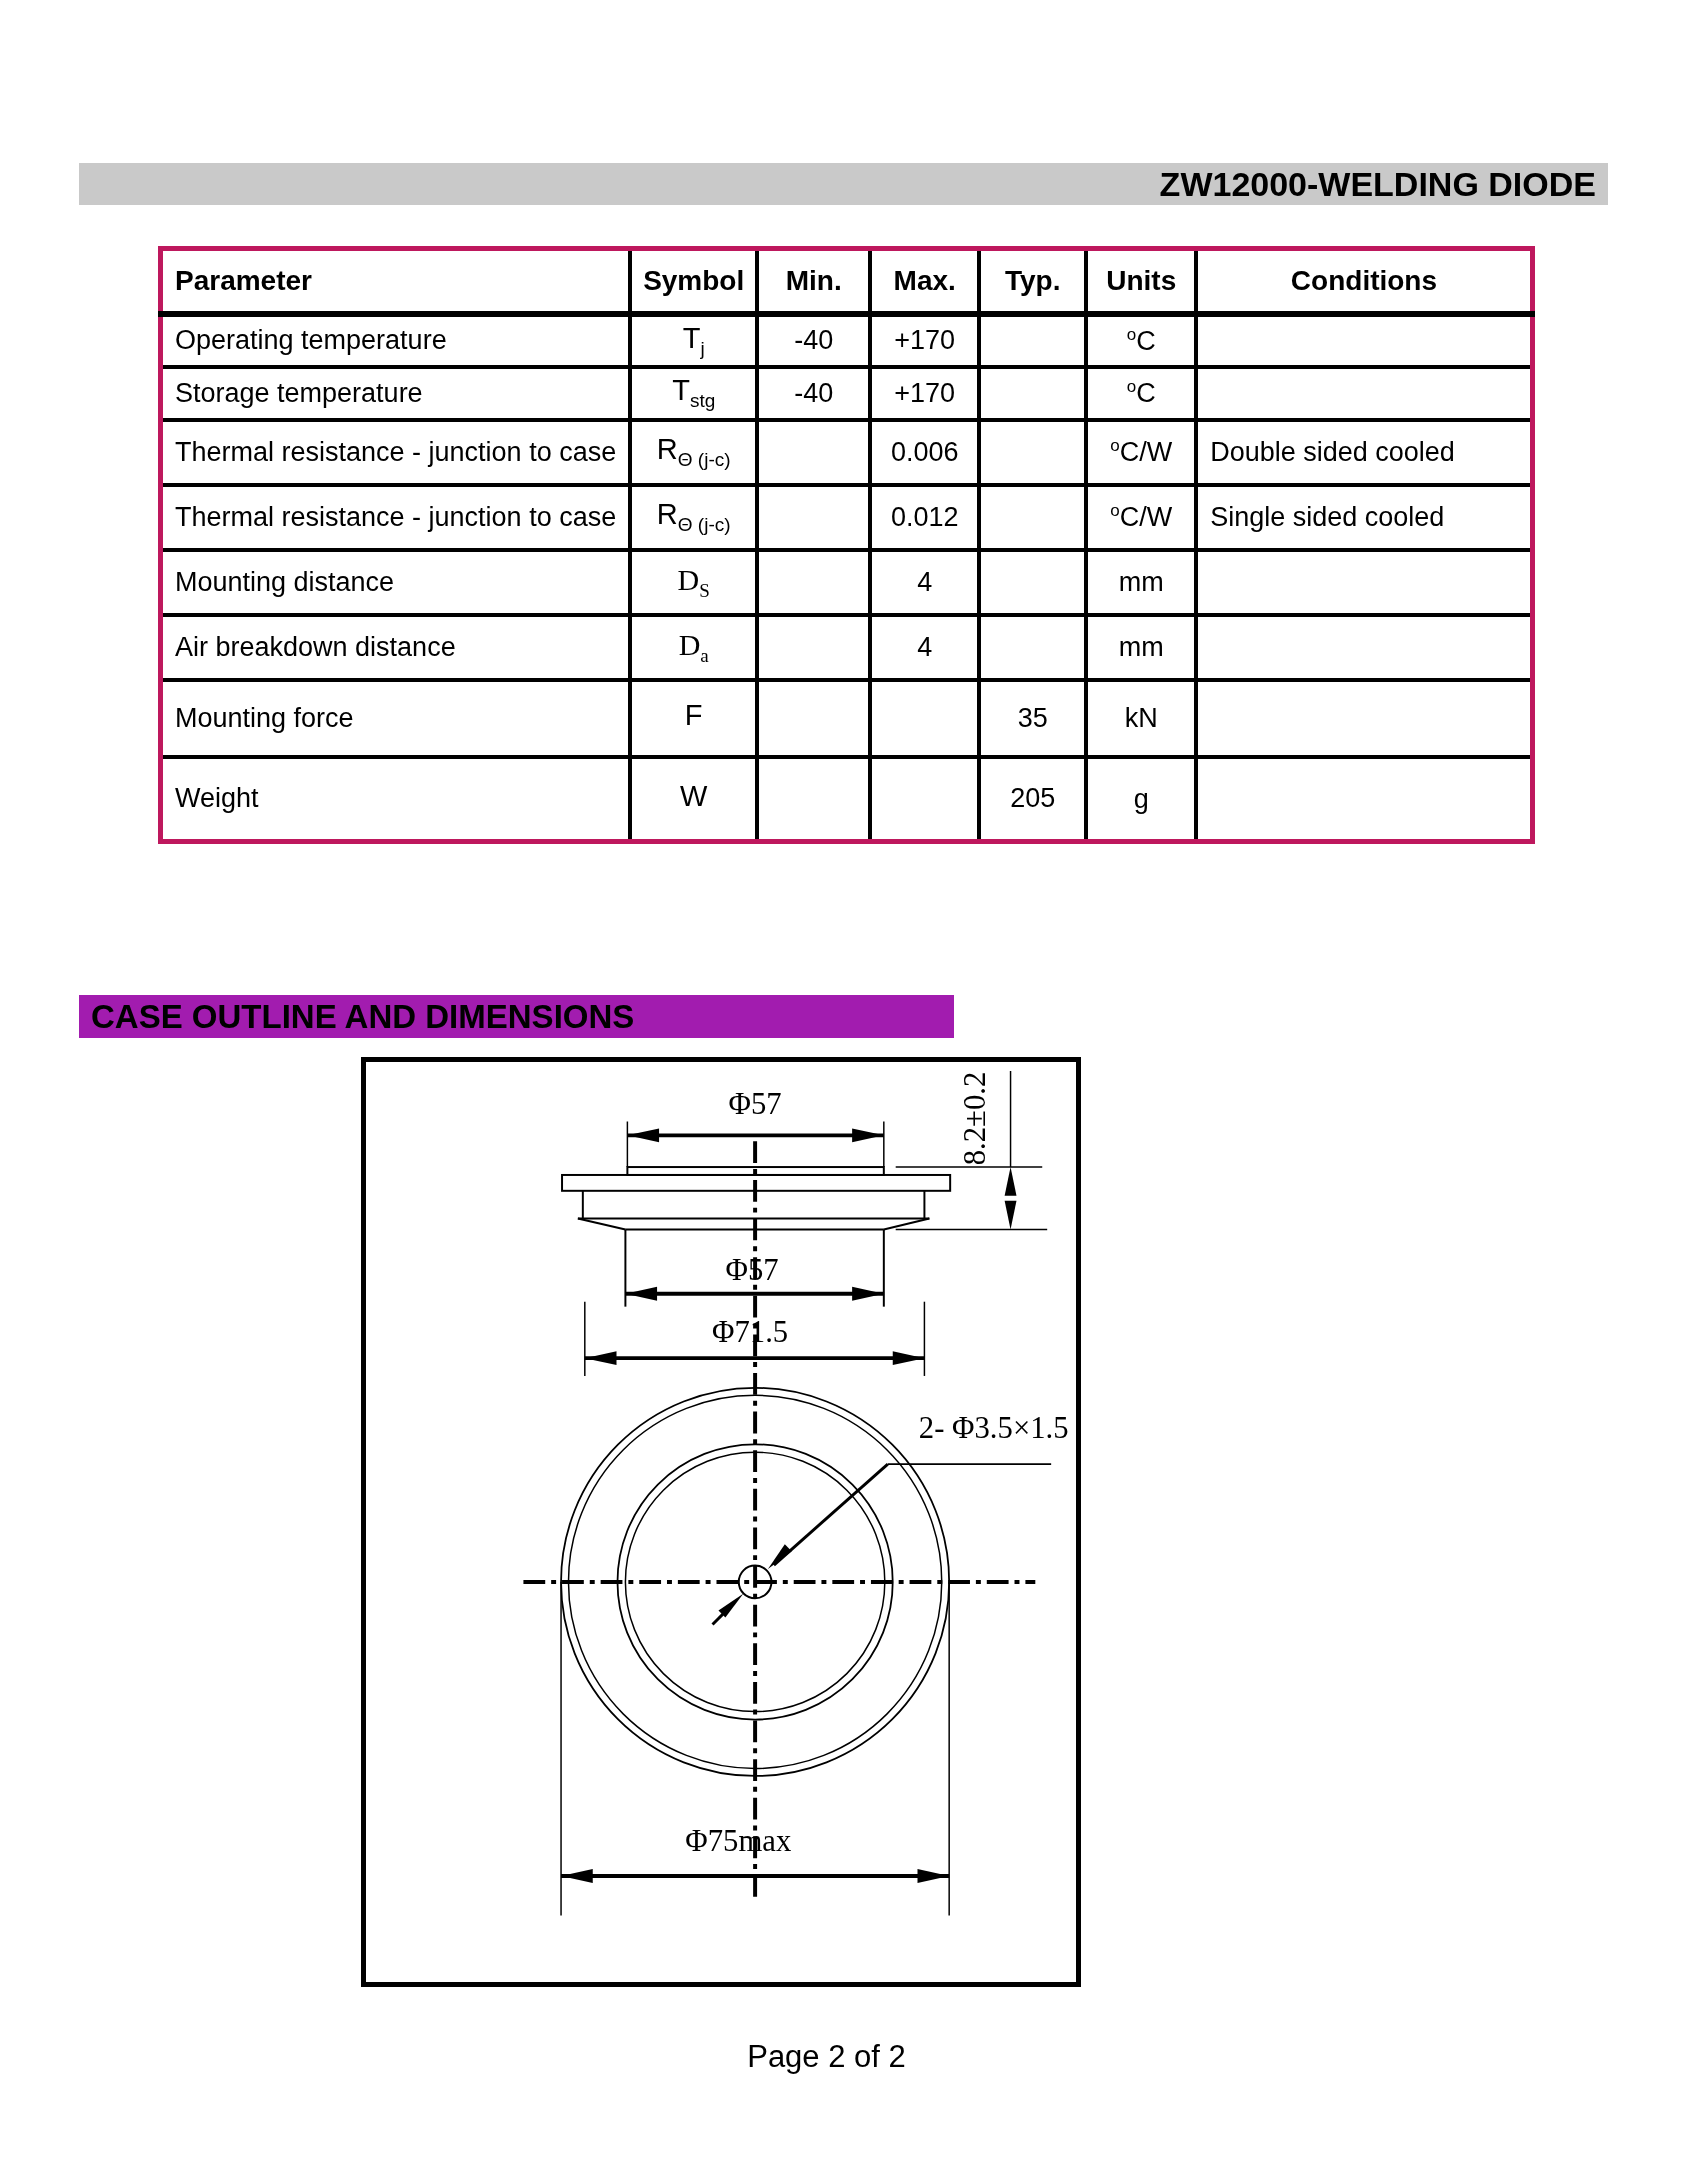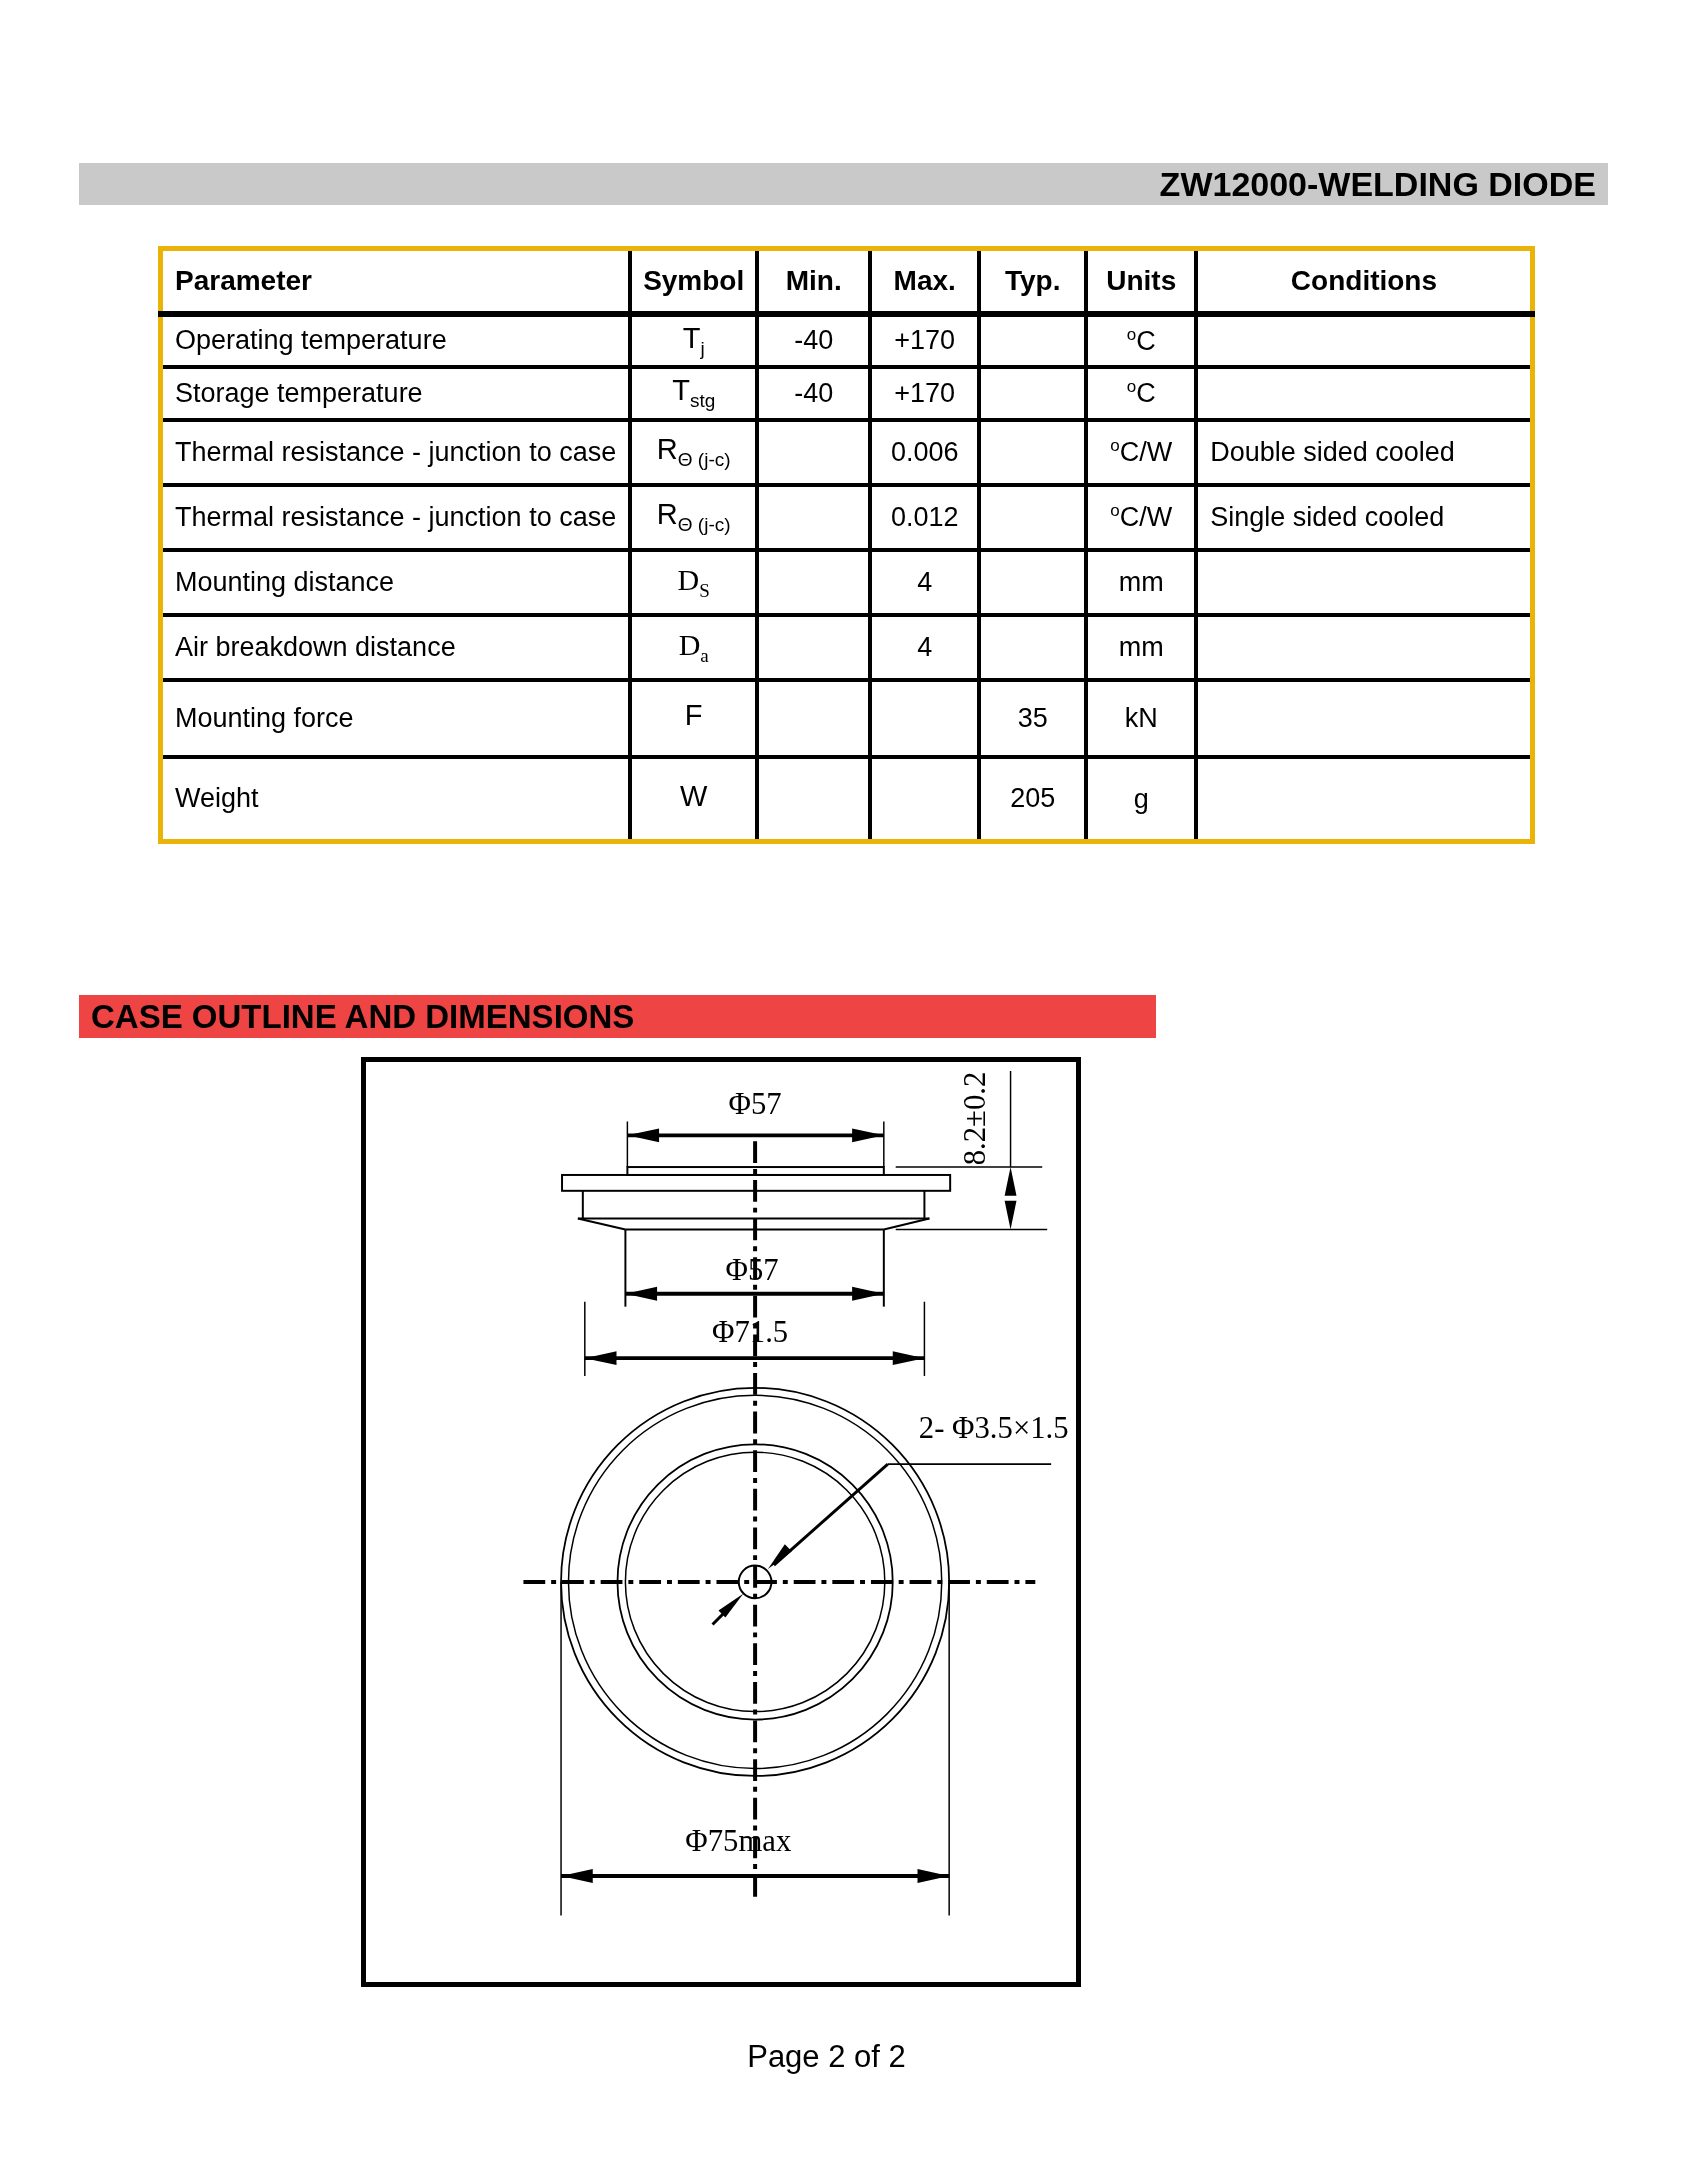--- a/index.html
+++ b/index.html
@@ -14,30 +14,30 @@
   .ptable{position:absolute;left:158px;top:246px;border-collapse:collapse;table-layout:fixed;}
   .ptable td,.ptable th{border:4px solid #000;padding:0 12px;font-size:27px;vertical-align:middle;
         overflow:hidden;white-space:nowrap;}
   .ptable tr.hdr th{border-bottom:6px solid #000;font-size:28px;font-weight:bold;height:50px;}
   .ptable .c{text-align:center;padding:0 4px;}
   .ptable .l{text-align:left;}
   .ptable tr{height:65px;}
   .ptable tr.h54{height:53px;}
   .ptable tr.h78{height:77px;}
   .ptable tr.h86{height:85px;}
-  .ptable{border:5px solid #eab308;}
+  .ptable{border:5px solid #be185d;}
   .sym{font-size:29px;}
   .sym sub{font-size:19px;}
   .symserif{font-family:"Liberation Serif",serif;font-size:30px;margin-top:42px;}
   .symserif sub{font-size:19px;}
   .unit sup{font-size:17px;vertical-align:super;}
 
   .footnote{position:absolute;top:925px;right:127px;font-size:27px;}
 
-  .section-bar{position:absolute;left:79px;top:995px;width:1077px;height:43px;background:#ef4444;}
+  .section-bar{position:absolute;left:79px;top:995px;width:875px;height:43px;background:#a21caf;}
   .section-bar .t{position:absolute;left:12px;top:0;line-height:43px;font-size:33px;font-weight:bold;}
 
   
   .draw-box{position:absolute;left:361px;top:1057px;width:720px;height:930px;
             box-sizing:border-box;border:5px solid #000;background:#fff;}
   .draw-box svg{position:absolute;left:0;top:0;width:800px;height:920px;}
   .dimtext{font-family:"Liberation Serif","DejaVu Serif",serif;font-size:31px;fill:#000;}
 
   .page-foot{position:absolute;left:0;right:30px;top:2039px;text-align:center;
              font-size:31px;font-weight:normal;}

